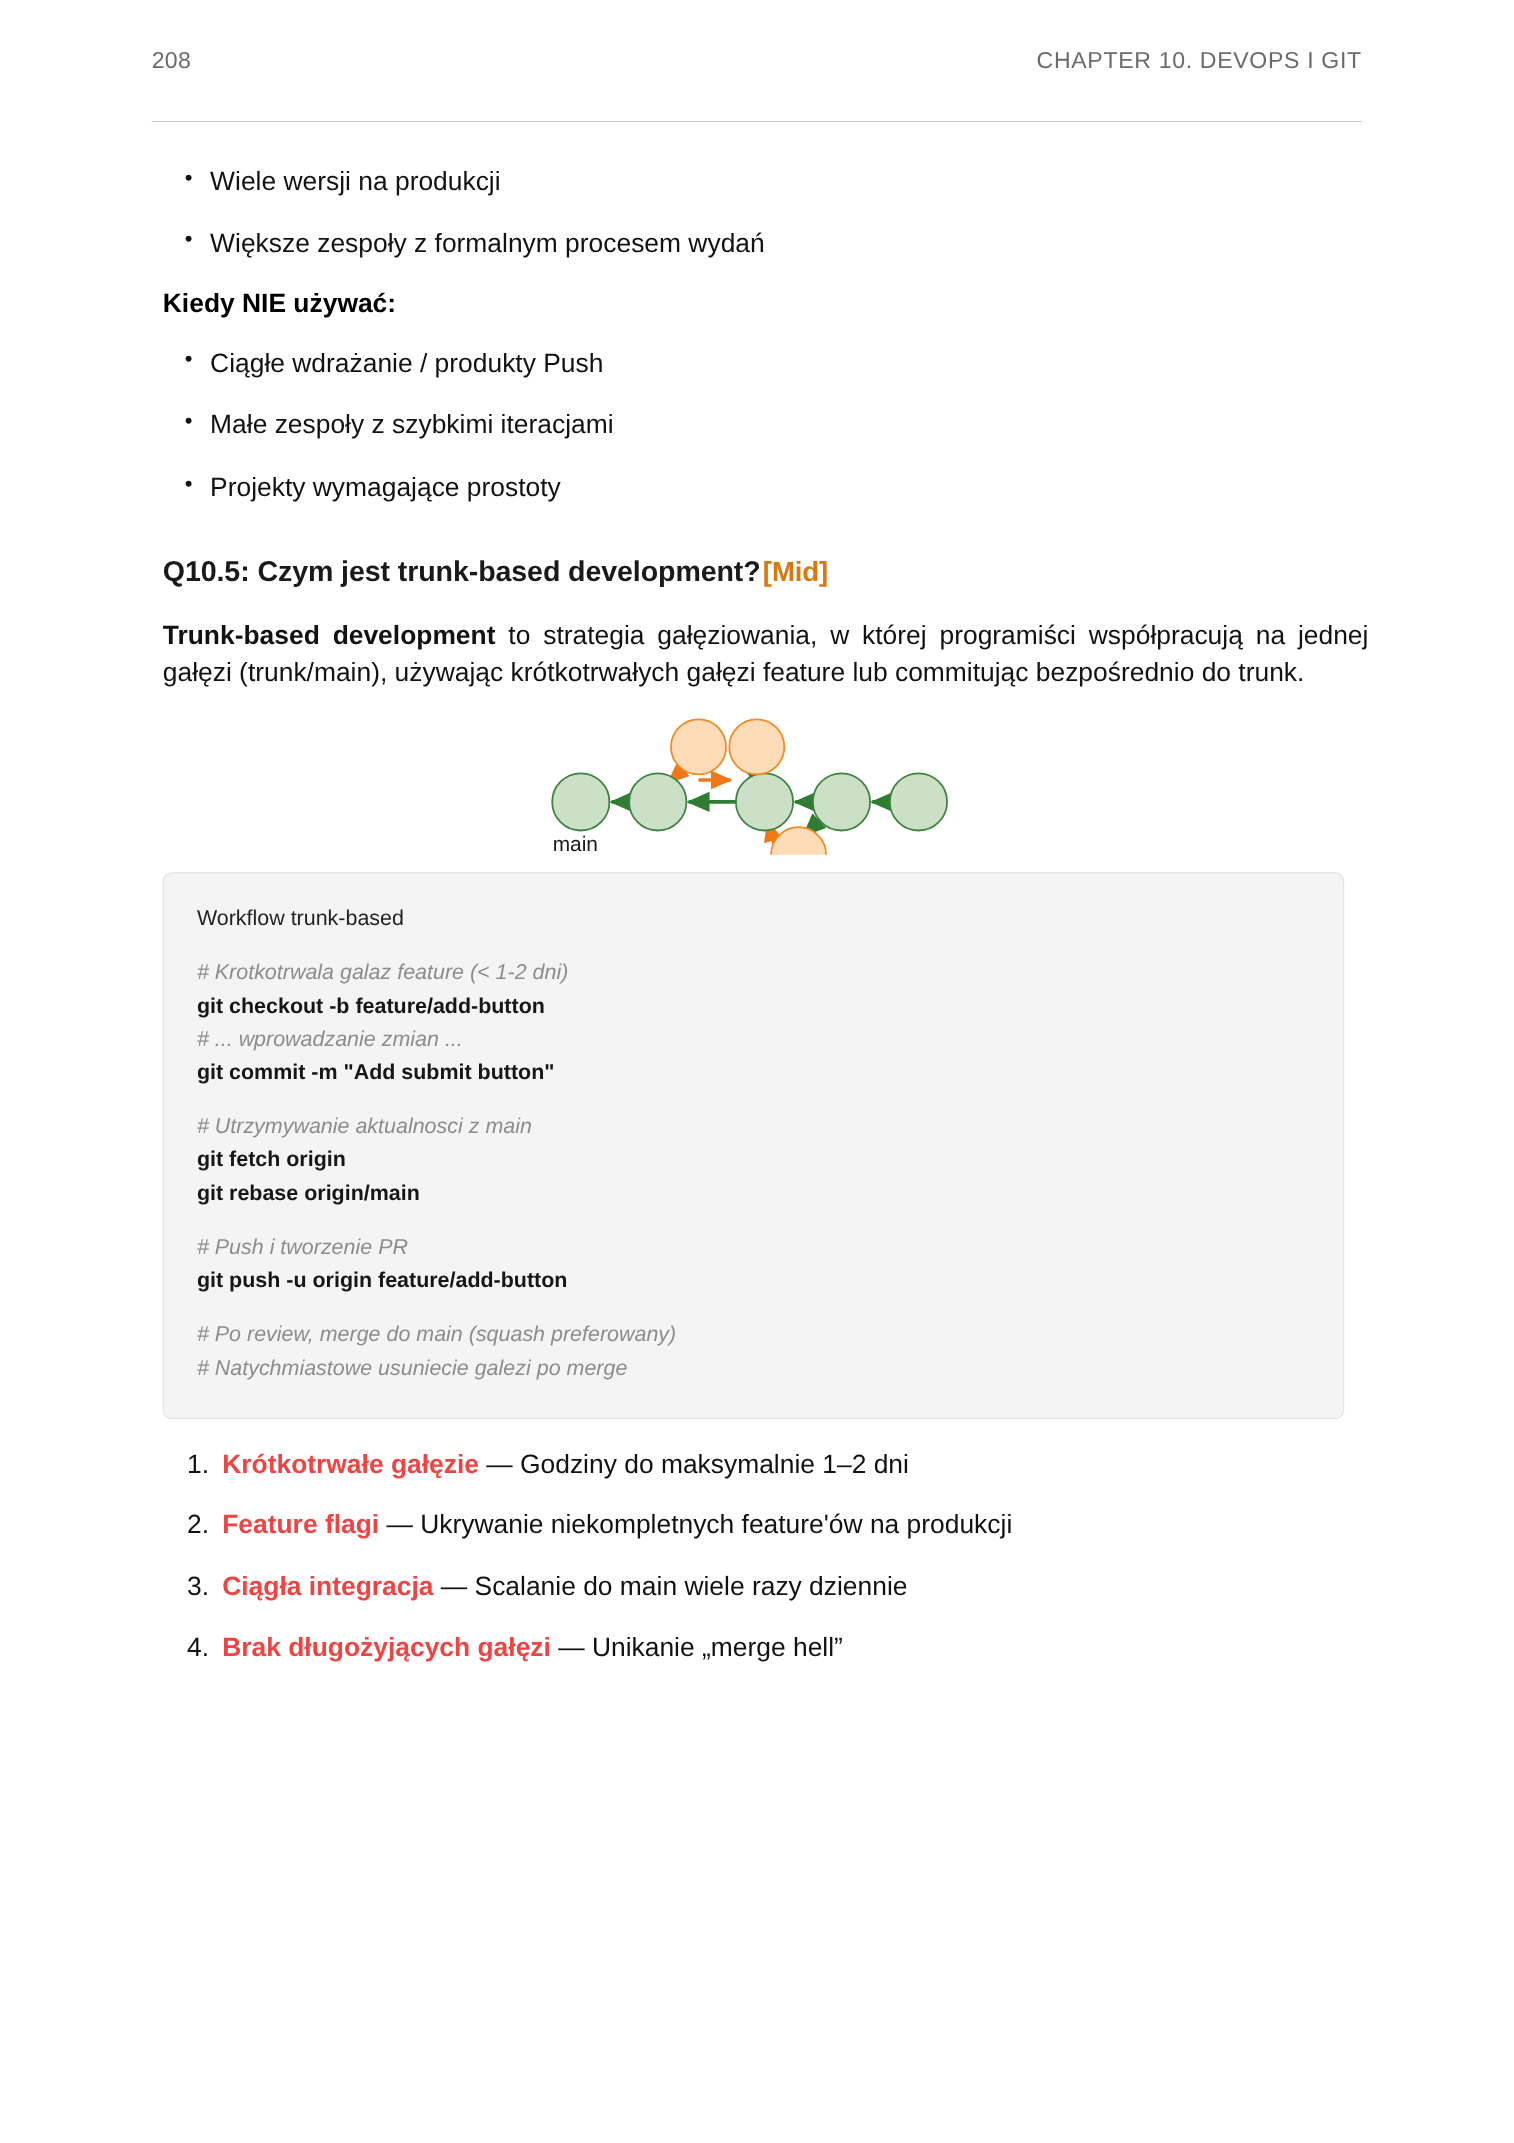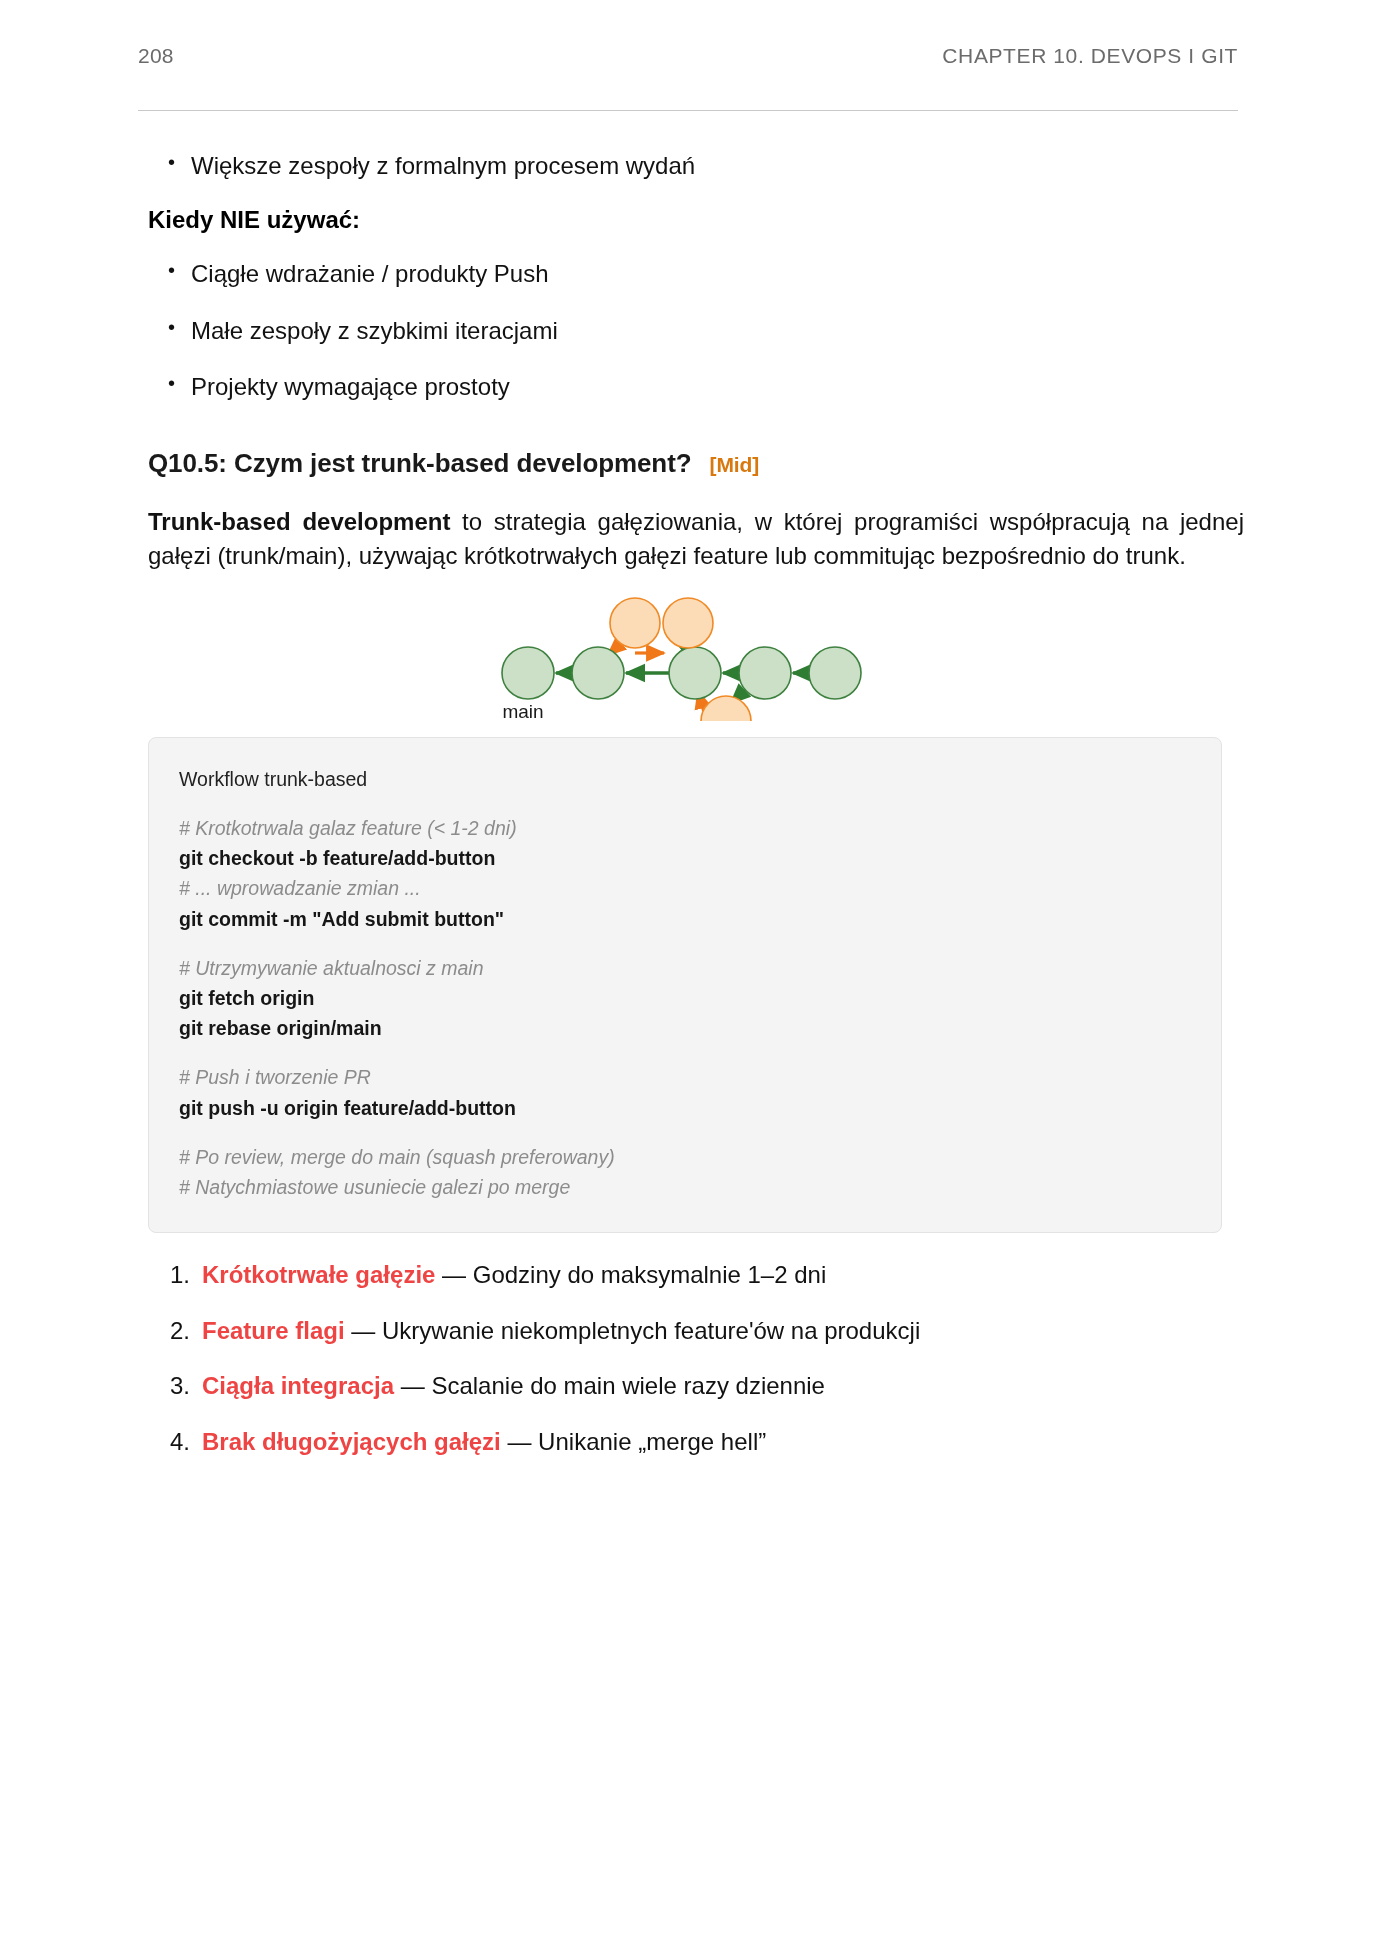--- a/index.html
+++ b/index.html
@@ -91,23 +91,23 @@
   
   .q-head {
     font-size: 26px;
     font-weight: bold;
     color: #1a1a1a;
     margin: 44px 0 0 0;
     letter-spacing: -0.1px;
   }
   .q-badge {
     color: #d9780f;
-    font-size: 21px;
+    font-size: 25px;
     font-weight: bold;
-    margin-left: 18px;
+    margin-left: 2px;
     text-align: center;
   }
 
   .para {
     font-size: 24px;
     line-height: 1.42;
     color: #121212;
     margin: 26px 0 0 0;
     text-align: justify;
     width: 1096px;
@@ -182,20 +182,21 @@
 
   <div class="run-head">
     <span class="folio">208</span>
     <span class="run-title">CHAPTER 10.  DEVOPS I GIT</span>
   </div>
   <div class="head-rule"></div>
 
   <div class="content">
 
     <ul class="bullets">
+      <li>Wiele wersji na produkcji</li>
       <li>Większe zespoły z formalnym procesem wydań</li>
     </ul>
 
     <div class="lead-bold">Kiedy NIE używać:</div>
 
     <ul class="bullets">
       <li>Ciągłe wdrażanie / produkty Push</li>
       <li>Małe zespoły z szybkimi iteracjami</li>
       <li>Projekty wymagające prostoty</li>
     </ul>

